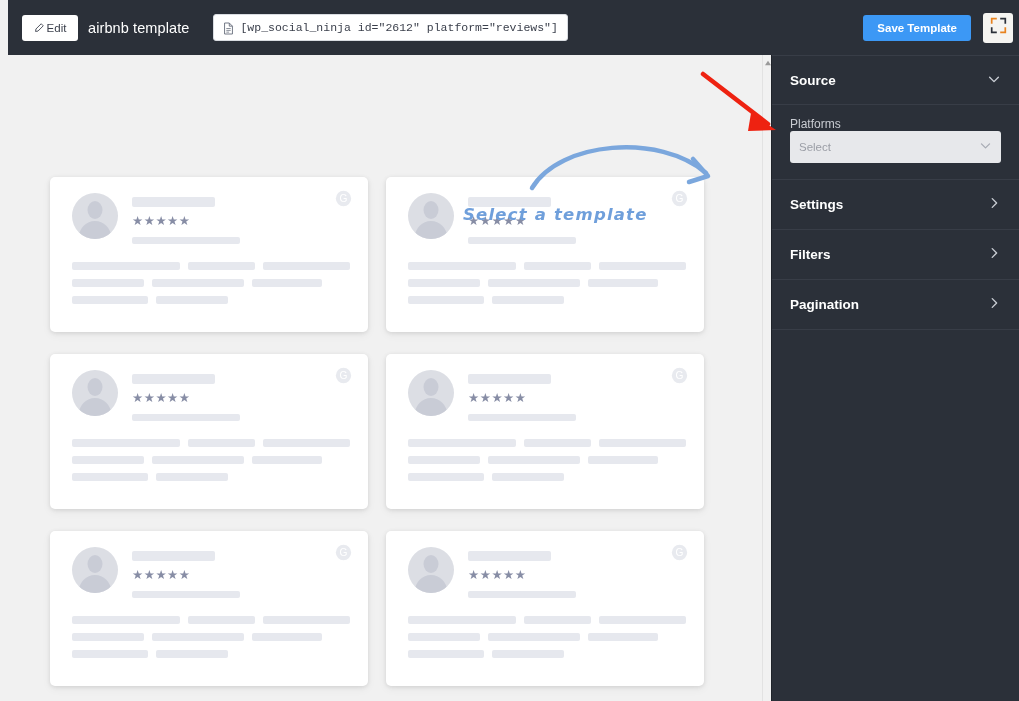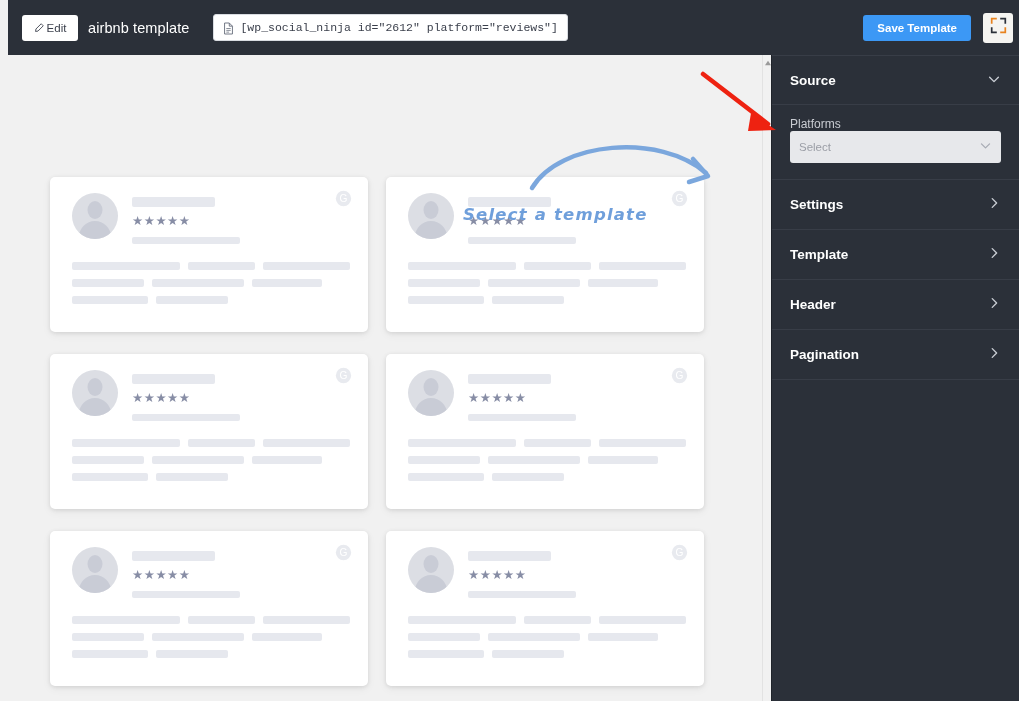--- a/index.html
+++ b/index.html
@@ -568,37 +568,29 @@
     <div class="panel-head">
       <span>Settings</span>
       <span class="chev">
         <svg viewBox="0 0 16 16" width="14" height="14">
             <path d="M6 3l5 5-5 5" fill="none" stroke="#c8ccd3" stroke-width="1.6" stroke-linecap="round" stroke-linejoin="round"></path>
           </svg>
       </span>
     </div>
 
     <div class="panel-head">
-      <span>Template</span>
+      <span>Filters</span>
       <span class="chev">
         <svg viewBox="0 0 16 16" width="14" height="14">
             <path d="M6 3l5 5-5 5" fill="none" stroke="#c8ccd3" stroke-width="1.6" stroke-linecap="round" stroke-linejoin="round"></path>
           </svg>
       </span>
     </div>
 
 
-    <div class="panel-head">
-      <span>Header</span>
-      <span class="chev">
-        <svg viewBox="0 0 16 16" width="14" height="14">
-            <path d="M6 3l5 5-5 5" fill="none" stroke="#c8ccd3" stroke-width="1.6" stroke-linecap="round" stroke-linejoin="round"></path>
-          </svg>
-      </span>
-    </div>
 
     <div class="panel-head">
       <span>Pagination</span>
       <span class="chev">
         <svg viewBox="0 0 16 16" width="14" height="14">
             <path d="M6 3l5 5-5 5" fill="none" stroke="#c8ccd3" stroke-width="1.6" stroke-linecap="round" stroke-linejoin="round"></path>
           </svg>
       </span>
     </div>
 

